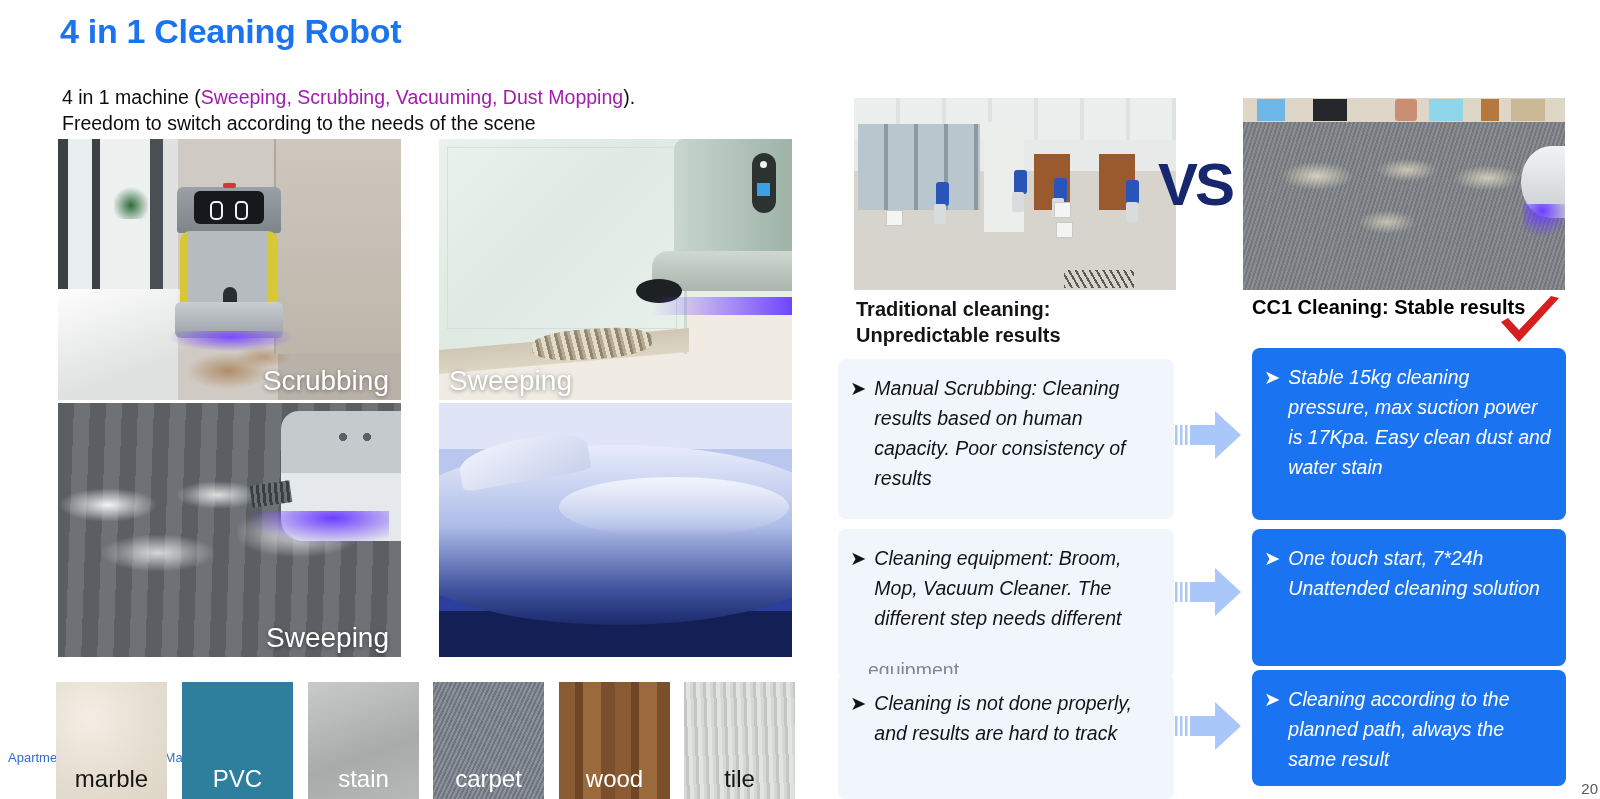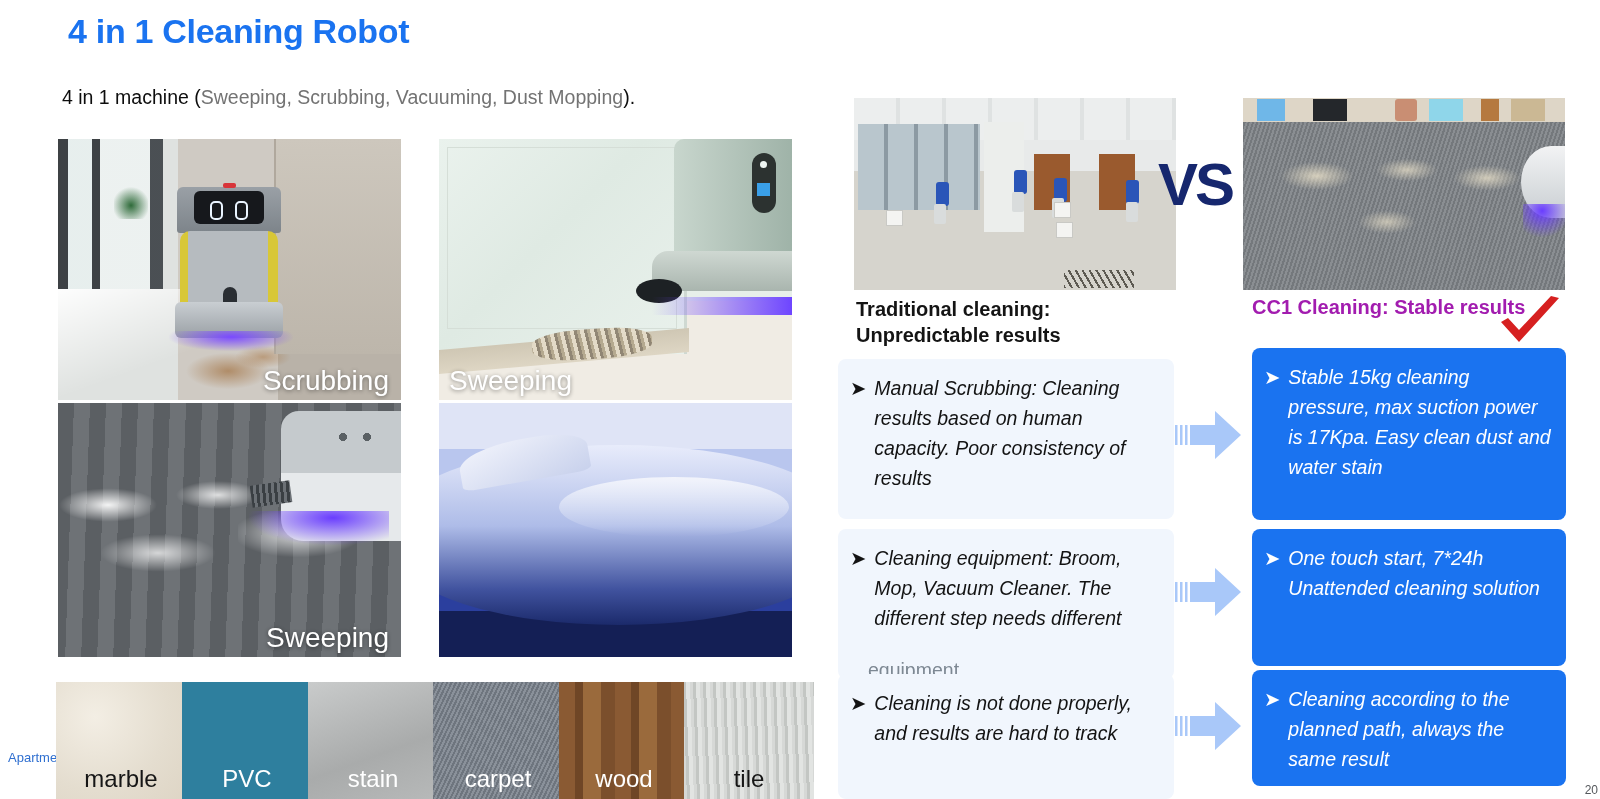--- a/index.html
+++ b/index.html
@@ -8,27 +8,26 @@
     background:#ffffff;
     font-family:"Liberation Sans", sans-serif;
     overflow:hidden;
     position:relative;
   }
   
   #slide-title{
     position:absolute;left:60px;top:12px;
     font-size:34px;font-weight:bold;color:#1a73f0;
     letter-spacing:-0.3px;
-    margin-left:8px;
   }
   #subtitle{
     position:absolute;left:62px;top:84px;width:760px;
     font-size:19.5px;line-height:26px;color:#0d0d0d;
   }
-  #subtitle .hl{color:#737373;}
+  #subtitle .hl{color:#a21caf;}
 
   
   .photo{
     position:absolute;overflow:hidden;
   }
   .photo .cap{
     position:absolute;bottom:3px;
     color:#ffffff;font-size:28px;font-weight:400;
     text-shadow:0 1px 4px rgba(0,0,0,.45);
     white-space:nowrap;
@@ -128,21 +127,21 @@
     background:linear-gradient(160deg,#f2f4fc,#c8d1ec);border-radius:50% 40% 10% 10%;transform:rotate(-10deg);}
   #photo-dustmopping .hl{position:absolute;left:120px;top:74px;width:230px;height:60px;
     background:linear-gradient(180deg,rgba(255,255,255,.72),rgba(255,255,255,0));border-radius:50%;}
 
   
   #apartment-text{
     position:absolute;left:8px;top:750px;
     font-size:13px;color:#2f6fd0;white-space:nowrap;
   }
   .swatch{
-    position:absolute;top:682px;width:111px;height:117px;overflow:hidden;padding-left:19px;
+    position:absolute;top:682px;width:111px;height:117px;overflow:hidden;
   }
   .swatch .lbl{
     position:absolute;bottom:6px;left:0;right:0;text-align:center;
     font-size:24px;white-space:nowrap;
   }
   #swatch-marble{left:56px;
     background:radial-gradient(circle at 30% 30%,#f3eee4,#e4ddcf 60%,#ded5c5);}
   #swatch-marble .lbl{color:#161616;}
   #swatch-pvc{left:182px;background:#2e7f9e;}
   #swatch-pvc .lbl{color:#ffffff;}
@@ -211,21 +210,21 @@
     font-size:60px;font-weight:bold;color:#16276e;
     letter-spacing:-3px;line-height:1;
   }
 
   #label-traditional{
     position:absolute;left:856px;top:296px;width:330px;
     font-size:20px;font-weight:bold;color:#141414;line-height:26px;
   }
   #label-cc1{
     position:absolute;left:1252px;top:294px;width:330px;
-    font-size:20px;font-weight:bold;color:#a21caf;line-height:26px;white-space:nowrap;
+    font-size:20px;font-weight:bold;color:#000000;line-height:26px;white-space:nowrap;
   }
   #check-icon{position:absolute;left:1495px;top:296px;width:70px;height:52px;}
 
   .prob{
     position:absolute;left:838px;width:336px;
     background:#f1f6fd;border-radius:8px;
     color:#131313;font-size:19.5px;line-height:30px;
     padding:14px 14px 14px 12px;box-sizing:border-box;
   }
   #prob-1{top:359px;height:160px;}
@@ -251,30 +250,31 @@
     font-size:19.5px;color:#7d8893;
   }
 
   .arrow{position:absolute;width:68px;height:60px;}
   #arrow-1{left:1175px;top:405px;}
   #arrow-2{left:1175px;top:562px;}
   #arrow-3{left:1175px;top:696px;}
 
   #page-number{
     position:absolute;right:2px;bottom:2px;
-    font-size:12px;color:#55585c;
+    font-size:15px;color:#55585c;
   }
 </style>
 </head>
 <body>
 
 <div id="slide-title">4 in 1 Cleaning Robot</div>
 
 <div id="subtitle">
   <span>4 in 1 machine (</span><span class="hl">Sweeping, Scrubbing, Vacuuming, Dust Mopping</span><span>).</span><br>
+  <span>Freedom to switch according to the needs of the scene</span>
 </div>
 
 <div class="photo" id="photo-scrubbing">
   <div class="door"></div>
   <div class="plant"></div>
   <div class="wall"></div>
   <div class="shine"></div>
   <div class="rb">
     <div class="head">
       <div class="reddot"></div>

